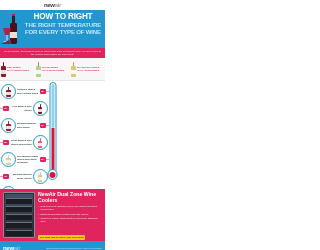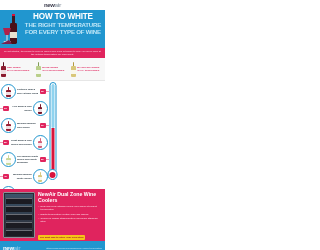--- a/index.html
+++ b/index.html
@@ -91,21 +91,21 @@
       <rect x="12" y="5" width="3" height="9" fill="#3a1a22"></rect>
       <rect x="12" y="4" width="3" height="2" fill="#d8143c"></rect>
       <rect x="10" y="13" width="7" height="21" rx="1.4" fill="#4a1018"></rect>
       <rect x="10" y="22" width="7" height="6" fill="#e8e0d0"></rect>
       <path d="M3 18 L11 18 L9 25 L5 25 Z" fill="#b0214a"></path>
       <rect x="6.4" y="25" width="1.2" height="6" fill="#c9d7e2"></rect>
       <rect x="3.6" y="31" width="7" height="1.4" rx=".7" fill="#c9d7e2"></rect>
       <path d="M1 34 L9 30 L12 34 Z" fill="#7a2050"></path>
     </svg>
     <div class="htext">
-      <div class="h1">HOW TO WHITE</div>
+      <div class="h1">HOW TO RIGHT</div>
       <div class="h2">THE RIGHT TEMPERATURE</div>
       <div class="h3">FOR EVERY TYPE OF WINE</div>
     </div>
   </div>
 
   <div class="subband">
     <p>To get started, it's helpful to keep in mind a few rules of thumb to help you serve wine at the optimal temperature for enjoyment.</p>
   </div>
 
   <div class="catstrip">

